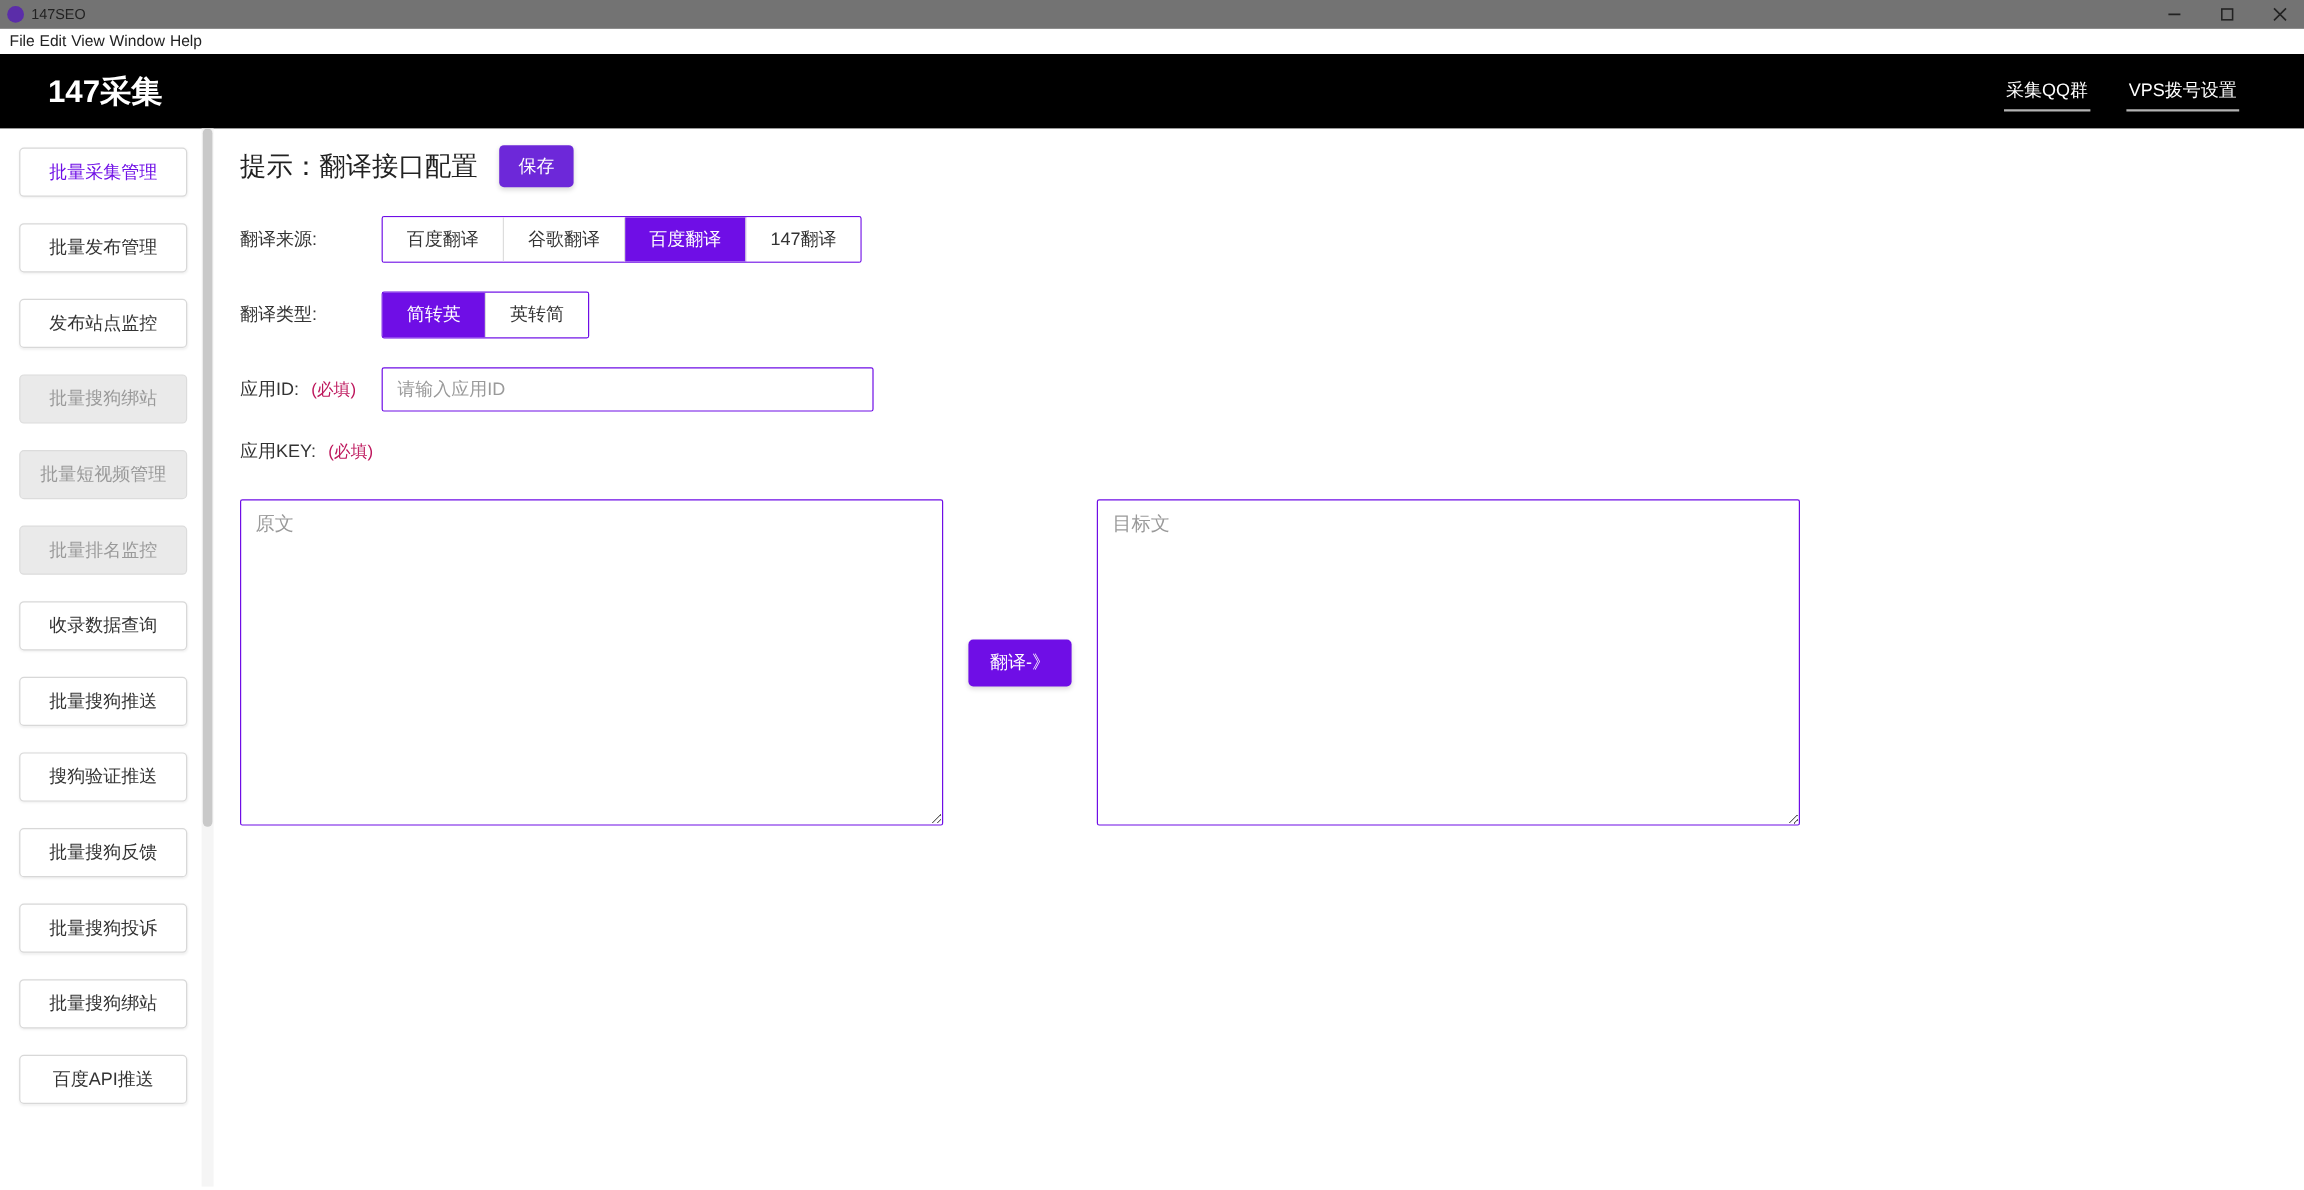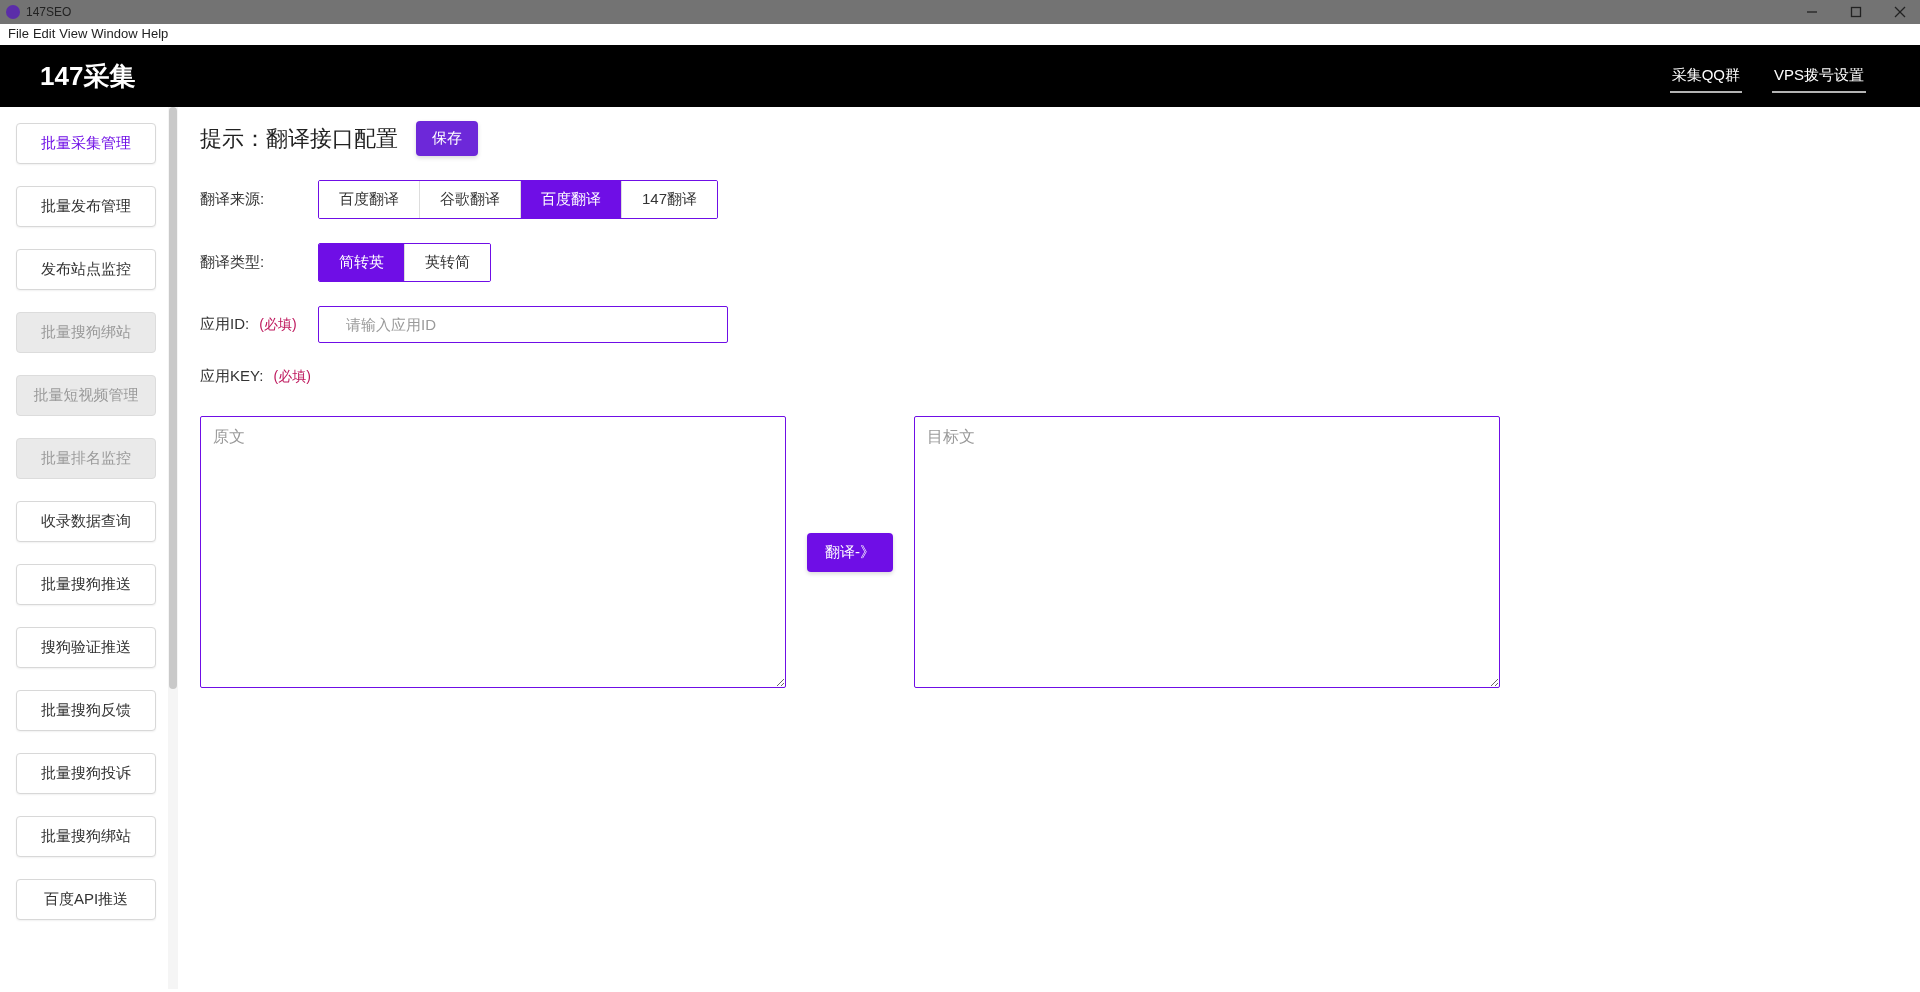--- a/index.html
+++ b/index.html
@@ -45,21 +45,21 @@
 
 .form-row { display: flex; align-items: center; margin-bottom: 24px; }
 .form-row .lbl { width: 118px; font-size: 15px; color: #333; }
 .form-row .req { color: #be185d; margin-left: 6px; font-size: 14px; }
 
 .seg-group { display: flex; border: 1px solid #6f0ee6; border-radius: 2px; overflow: hidden; }
 .seg { padding: 9px 20px; font-size: 15px; background: #fff; color: #333; border-right: 1px solid #ddd; }
 .seg:last-child { border-right: none; text-align: center; }
 .seg.on { background: #6f0ee6; color: #fff; }
 
-.txt-input { width: 410px; padding: 9px 27px; border: 1px solid #6f0ee6; border-radius: 2px; font-size: 15px; color: #8b5cf6; }
+.txt-input { width: 410px; padding: 9px 12px; border: 1px solid #6f0ee6; border-radius: 2px; font-size: 15px; color: #8b5cf6; }
 .txt-input::placeholder { color: #9a9a9a; }
 
 .translate-row { display: flex; align-items: stretch; margin-top: 30px; }
 .big-textarea { border: 1px solid #6f0ee6; border-radius: 2px; padding: 10px 12px; font-size: 16px; color: #333; resize: both; font-family: inherit; width: 586px; height: 272px; }
 .big-textarea::placeholder { color: #9a9a9a; }
 .translate-mid { display: flex; align-items: center; justify-content: center; width: 128px; }
 .btn-translate { background: #6f0ee6; color: #fff; border: none; border-radius: 4px; padding: 10px 18px; font-size: 15px; box-shadow: 0 2px 4px rgba(0,0,0,0.15); }
 </style>
 </head>
 <body>

